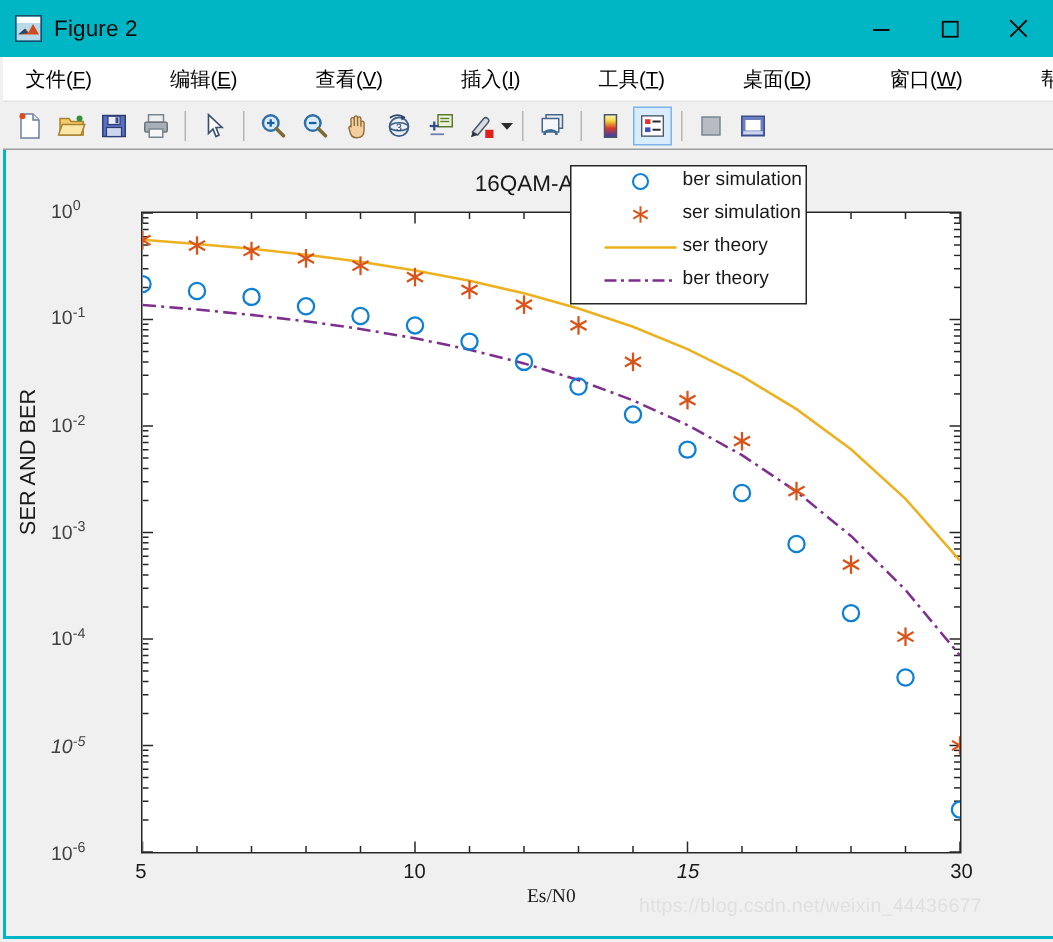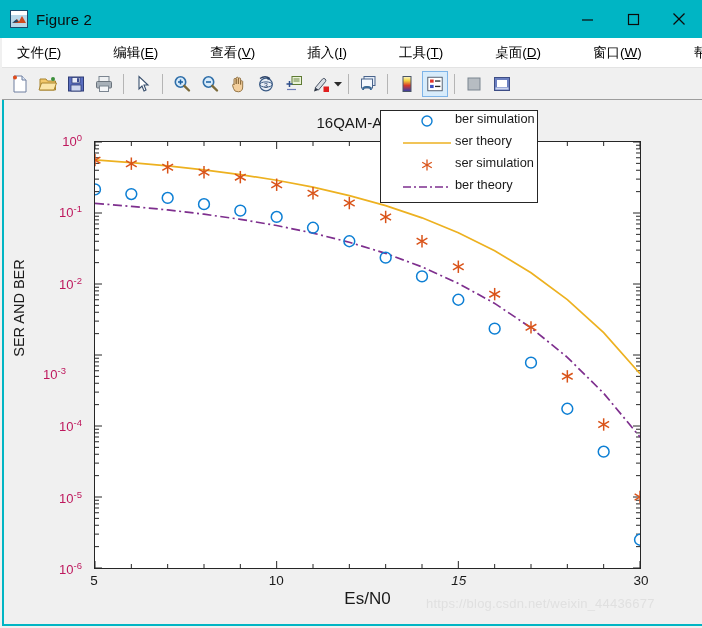--- a/index.html
+++ b/index.html
@@ -134,32 +134,32 @@
     width: 330px; text-align: center;
     font-size: 14.5px; color: #1a1a1a;
     transform: rotate(-90deg);
     transform-origin: center center;
     white-space: nowrap;
   }
   .xlabel {
     position: absolute;
     left: 90px; top: 489px; width: 547px;
     text-align: center;
-    font-size: 17px; color: #1a1a1a;
+    font-size: 13px; color: #1a1a1a; font-family: Liberation Serif, serif;
   }
   .xtick {
     position: absolute;
     font-size: 13.5px; color: #1a1a1a;
     text-align: center; width: 40px;
     transform: translateX(-20px);
   }
   .ytick {
     position: absolute;
-    font-size: 13px; color: #be185d;
-    text-align: right; width: 48px;
+    font-size: 13px; color: #404040;
+    width: 48px;
     transform: translateY(-9px);
   }
   .ytick sup { font-size: 9.5px; vertical-align: super; }
 
   
   .legend {
     position: absolute;
     left: 376px; top: 10px;
     width: 158px; height: 93px;
     background: #ffffff;
@@ -395,23 +395,23 @@
 
   <div class="figure-area">
 
     <div class="plot-title">16QAM-AWGN</div>
 
     <div class="ylabel">SER AND BER</div>
 
     <div class="ytick" style="left:30px; top:41px;">10<sup>0</sup></div>
     <div class="ytick" style="left:30px; top:112.3px;">10<sup>-1</sup></div>
     <div class="ytick" style="left:30px; top:183.7px;">10<sup>-2</sup></div>
-    <div class="ytick" style="left:14px; top:255px;margin-top:19px;">10<sup>-3</sup></div>
+    <div class="ytick" style="left:30px; top:255px;">10<sup>-3</sup></div>
     <div class="ytick" style="left:30px; top:326.3px;">10<sup>-4</sup></div>
-    <div class="ytick" style="left:30px; top:397.7px;">10<sup>-5</sup></div>
+    <div class="ytick" style="left:30px; top:397.7px;font-style:italic;">10<sup>-5</sup></div>
     <div class="ytick" style="left:30px; top:469px;">10<sup>-6</sup></div>
 
     <div class="xtick" style="left:90px; top:473px;">5</div>
     <div class="xtick" style="left:272.3px; top:473px;">10</div>
     <div class="xtick" style="left:454.7px; top:473px;font-style:italic;">15</div>
     <div class="xtick" style="left:637px; top:473px;">30</div>
 
     <div class="xlabel">Es/N0</div>
 
     <div class="axes">
@@ -665,41 +665,41 @@
       <div class="legend-row">
         <div class="legend-sym">
           <svg width="18" height="18" viewBox="0 0 18 18">
               <circle cx="9" cy="9" r="5" fill="none" stroke="#0d7fd4" stroke-width="1.4"></circle>
             </svg>
         </div>
         <div class="legend-lab">ber simulation</div>
       </div>
       <div class="legend-row">
         <div class="legend-sym">
-          <svg width="52" height="14" viewBox="0 0 52 14">
-              <line x1="2" y1="7" x2="50" y2="7" stroke="#edb120" stroke-width="1.6"></line>
-            </svg>
-        </div>
-        <div class="legend-lab">ser theory</div>
-      </div>
-      <div class="legend-row">
-        <div class="legend-sym">
           <svg width="18" height="18" viewBox="0 0 18 18">
             <g stroke="#d95319" stroke-width="1.3">
               <line x1="9" y1="3.5" x2="9" y2="14.5"></line>
               <line x1="4.2" y1="6.2" x2="13.8" y2="11.8"></line>
               <line x1="4.2" y1="11.8" x2="13.8" y2="6.2"></line>
             </g>
           </svg>
         </div>
         <div class="legend-lab">ser simulation</div>
       </div>
       <div class="legend-row">
         <div class="legend-sym">
           <svg width="52" height="14" viewBox="0 0 52 14">
+              <line x1="2" y1="7" x2="50" y2="7" stroke="#edb120" stroke-width="1.6"></line>
+            </svg>
+        </div>
+        <div class="legend-lab">ser theory</div>
+      </div>
+      <div class="legend-row">
+        <div class="legend-sym">
+          <svg width="52" height="14" viewBox="0 0 52 14">
               <line x1="2" y1="7" x2="50" y2="7" stroke="#7e2f8e" stroke-width="1.6" stroke-dasharray="8 3 2 3"></line>
             </svg>
         </div>
         <div class="legend-lab">ber theory</div>
       </div>
     </div>
 
     <div class="watermark">https://blog.csdn.net/weixin_44436677</div>
 
   </div>

